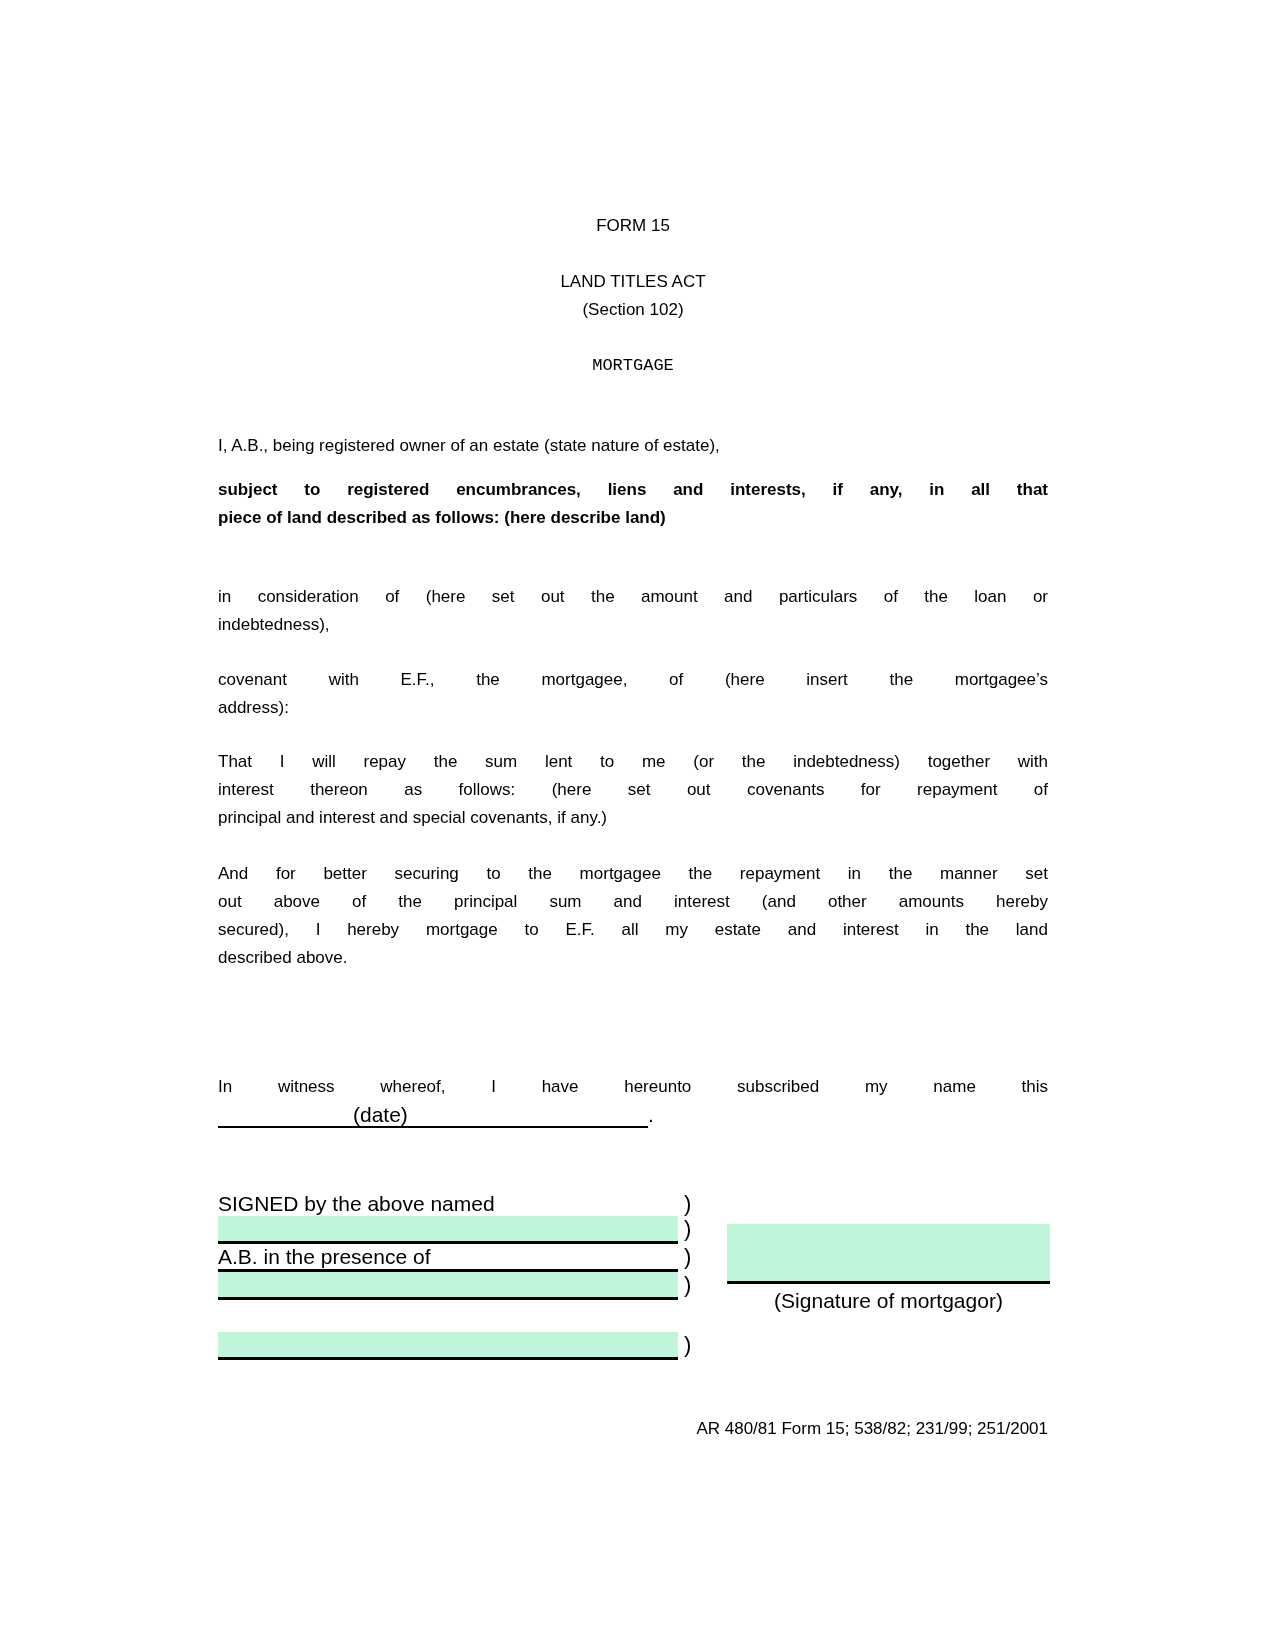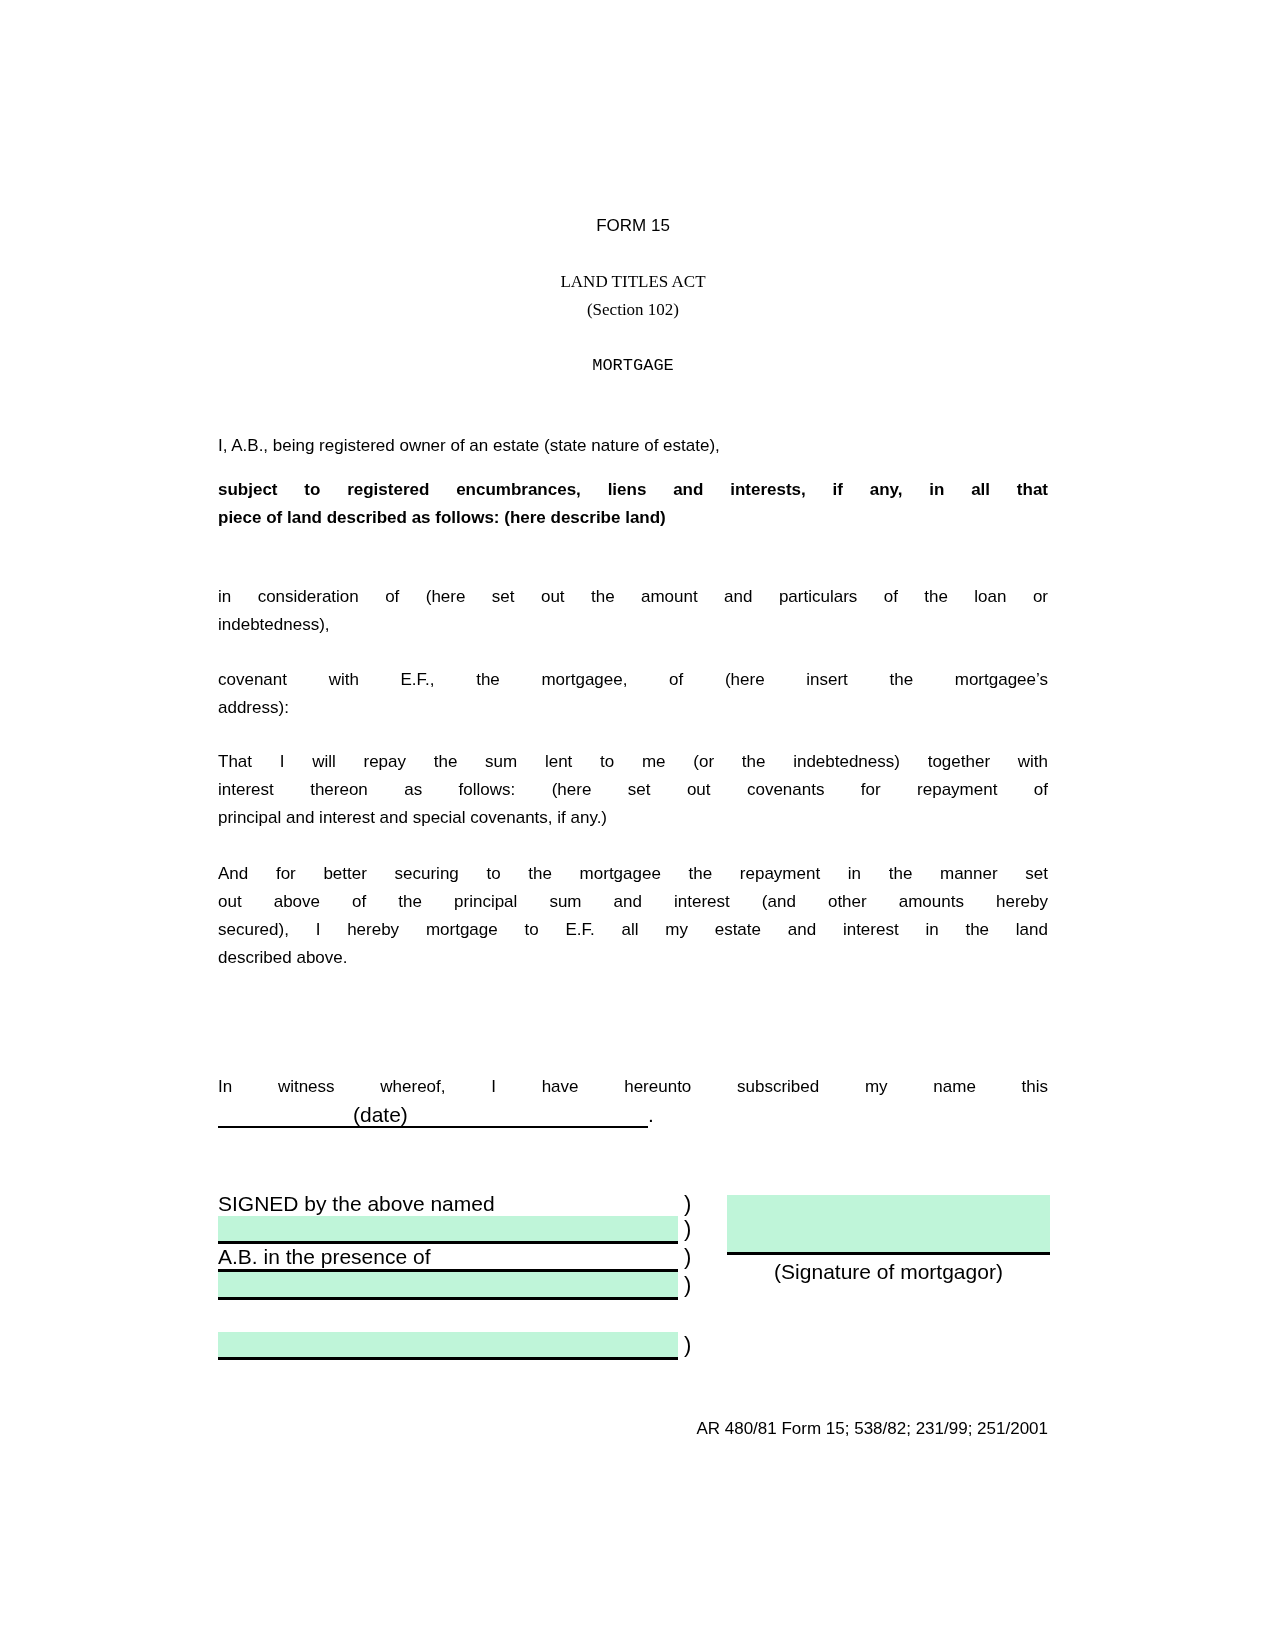--- a/index.html
+++ b/index.html
@@ -25,21 +25,21 @@
     line-height: 28px;
     text-align: left;
     white-space: normal;
   }
   .jl {
     text-align: justify;
     text-align-last: justify;
   }
   .title-line { text-align: center; text-align-last: center; }
   .t-form  { margin-top: 212px; }
-  .t-act   { margin-top: 28px; font-family: Liberation Serif, serif; }
+  .t-act   { margin-top: 28px; }
   .t-mort  { margin-top: 28px; font-family: Liberation Mono, monospace; }
   .p1 { margin-top: 52px; }
   .p2 { margin-top: 16px; font-weight: bold; }
   .p3 { margin-top: 51px; }
   .p4 { margin-top: 27px; }
   .p5 { margin-top: 26px; }
   .p6 { margin-top: 28px; }
   .pw { margin-top: 101px; }
   .date-line { font-size: 21px; line-height: 28px; }
   .date-seg {
@@ -76,21 +76,21 @@
   }
   .r3 .sig-cell {
     height: 28px;
     line-height: 25px;
     border-bottom: 3px solid #000;
   }
   .sig-spacer { height: 32px; }
   .sig-right {
     position: absolute;
     left: 509px;
-    top: 4px;
+    top: 33px;
     width: 323px;
   }
   .sig-box {
     height: 60px;
     background: var(--field-green);
     border-bottom: 3px solid #000;
   }
   .sig-caption {
     margin-top: 3px;
     text-align: center;

